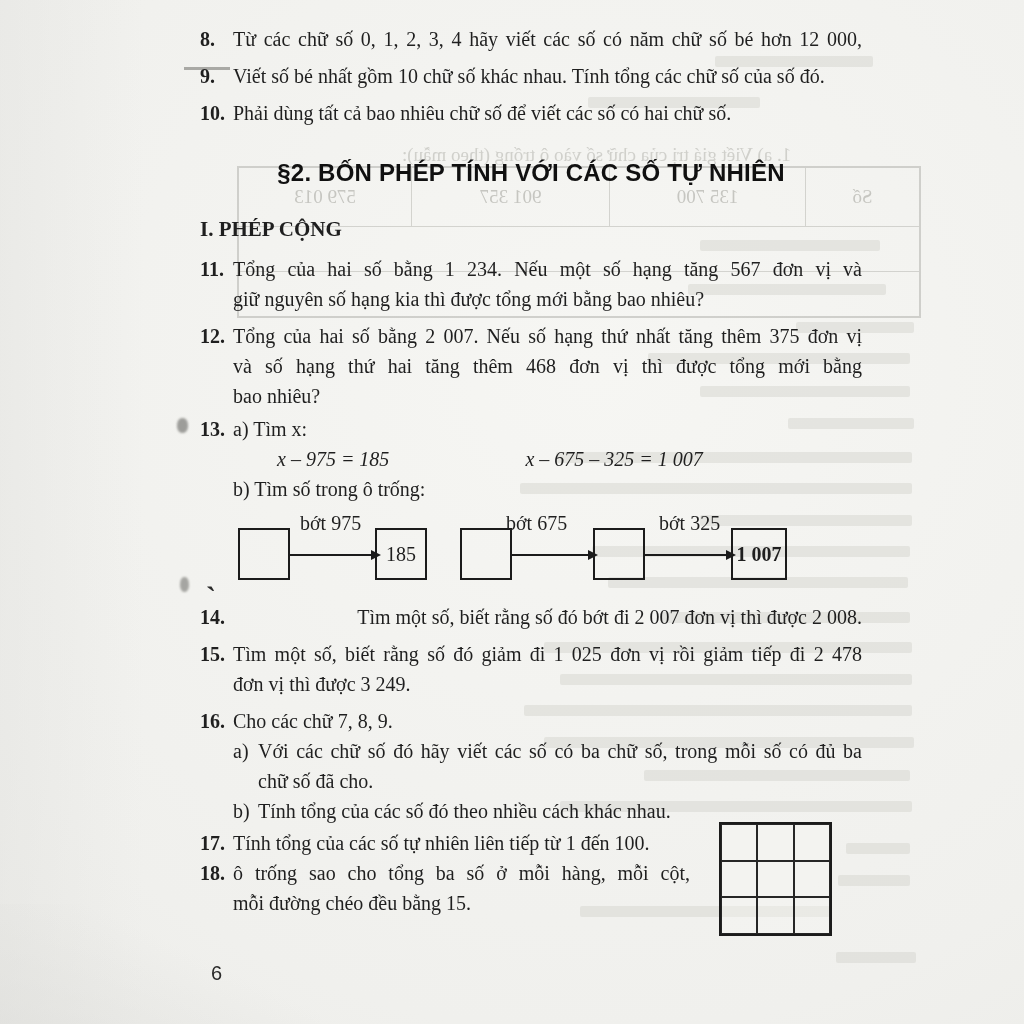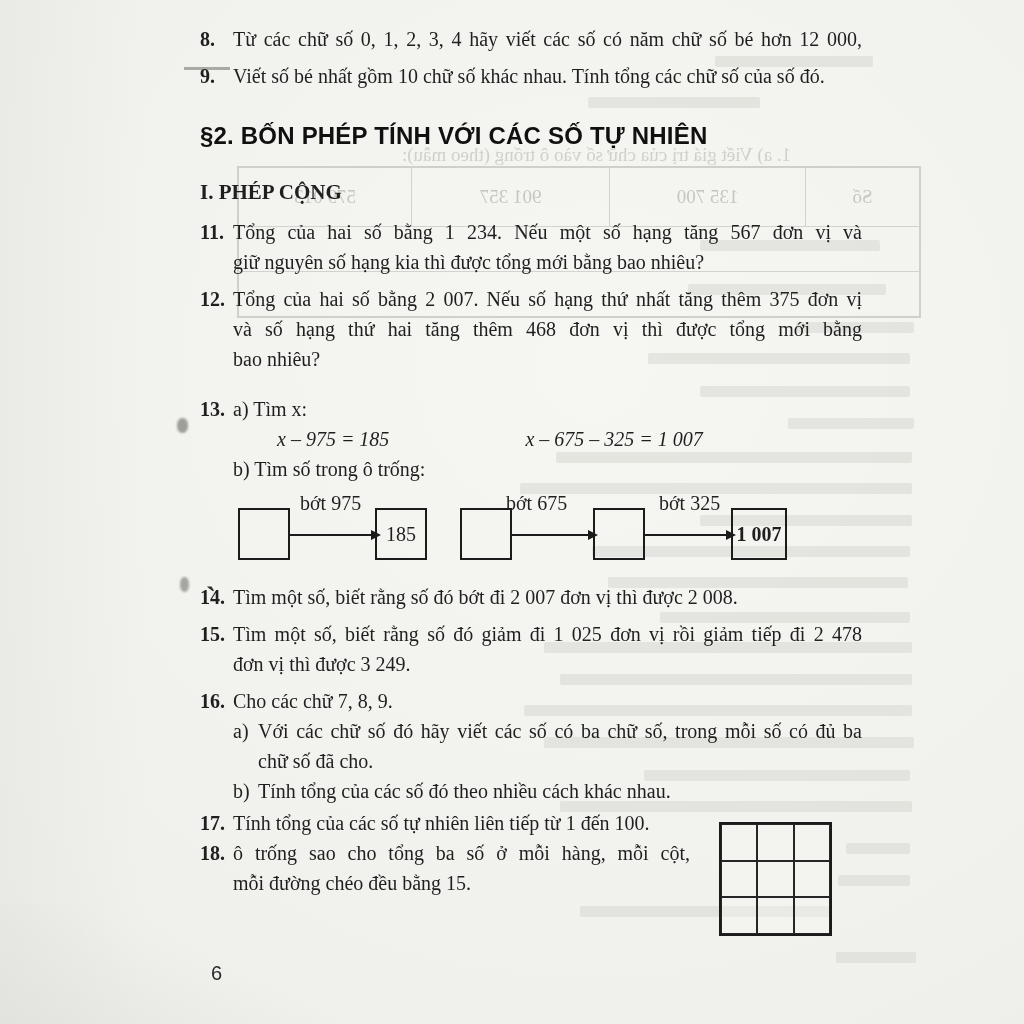--- a/index.html
+++ b/index.html
@@ -52,21 +52,21 @@
   .content{
     position:absolute;left:200px;top:24px;width:662px;z-index:2;
     font-size:20px;line-height:30px;
   }
   .item{position:relative;padding-left:33px;margin-bottom:7px;}
   .item .num{position:absolute;left:0;top:0;font-weight:bold;}
   .jline{text-align:justify;text-align-last:justify;}
   .fline{white-space:nowrap;}
   .section-header{
     font-family:"Liberation Sans", sans-serif;font-weight:bold;
-    font-size:24px;color:#101010;text-align:left;
+    font-size:24px;color:#101010;text-align:center;
     margin:30px 0 26px 0;letter-spacing:.2px;
   }
   .subsection{font-weight:bold;font-size:21px;margin:0 0 10px 0;}
   .eq-row{display:flex;margin:0 0 0 33px;}
   .eq{font-style:italic;white-space:nowrap;}
   .eq:first-child{margin-left:44px;}
   .eq:last-child{margin-left:136px;}
   .sub{position:relative;padding-left:25px;}
   .sub .mark{position:absolute;left:0;top:0;}
   .narrow{margin-right:172px;}
@@ -153,32 +153,36 @@
     <div class="item">
       <span class="num">8.</span>
       <div class="jline">Từ các chữ số 0, 1, 2, 3, 4 hãy viết các số có năm chữ số bé hơn 12 000,</div>
     </div>
 
     <div class="item">
       <span class="num">9.</span>
       <div class="fline">Viết số bé nhất gồm 10 chữ số khác nhau. Tính tổng các chữ số của số đó.</div>
     </div>
 
+    <div class="item">
+      <span class="num">10.</span>
+      <div class="fline">Phải dùng tất cả bao nhiêu chữ số để viết các số có hai chữ số.</div>
+    </div>
 
     <h1 class="section-header">§2. BỐN PHÉP TÍNH VỚI CÁC SỐ TỰ NHIÊN</h1>
 
     <h2 class="subsection">I. PHÉP CỘNG</h2>
 
     <div class="item">
       <span class="num">11.</span>
       <div class="jline">Tổng của hai số bằng 1 234. Nếu một số hạng tăng 567 đơn vị và</div>
       <div class="fline">giữ nguyên số hạng kia thì được tổng mới bằng bao nhiêu?</div>
     </div>
 
-    <div class="item" style="margin-bottom:20px;">
+    <div class="item" style="margin-bottom:3px;">
       <span class="num">12.</span>
       <div class="jline">Tổng của hai số bằng 2 007. Nếu số hạng thứ nhất tăng thêm 375 đơn vị</div>
       <div class="jline">và số hạng thứ hai tăng thêm 468 đơn vị thì được tổng mới bằng</div>
       <div class="fline">bao nhiêu?</div>
     </div>
 
     <div class="item" style="margin-bottom:0;">
       <span class="num">13.</span>
       <div class="fline">a) Tìm x:</div>
     </div>
@@ -199,21 +203,21 @@
 
       <div class="dbox" style="left:260px;"></div>
       <div class="dlabel" style="left:306px;text-align:center;">bớt 675</div>
       <div class="darrow" style="left:310px;width:79px;"></div>
       <div class="dbox" style="left:393px;"></div>
       <div class="dlabel" style="left:459px;">bớt 325</div>
       <div class="darrow" style="left:443px;width:84px;"></div>
       <div class="dbox" style="left:531px;width:52px;font-weight:bold;">1 007</div>
     </div>
 
-    <div class="item" style="margin-top:14px;">
+    <div class="item" style="margin-top:14px;text-align:right;">
       <span class="num">14.</span>
       <div class="fline">Tìm một số, biết rằng số đó bớt đi 2 007 đơn vị thì được 2 008.</div>
     </div>
 
     <div class="item">
       <span class="num">15.</span>
       <div class="jline">Tìm một số, biết rằng số đó giảm đi 1 025 đơn vị rồi giảm tiếp đi 2 478</div>
       <div class="fline">đơn vị thì được 3 249.</div>
     </div>
 

